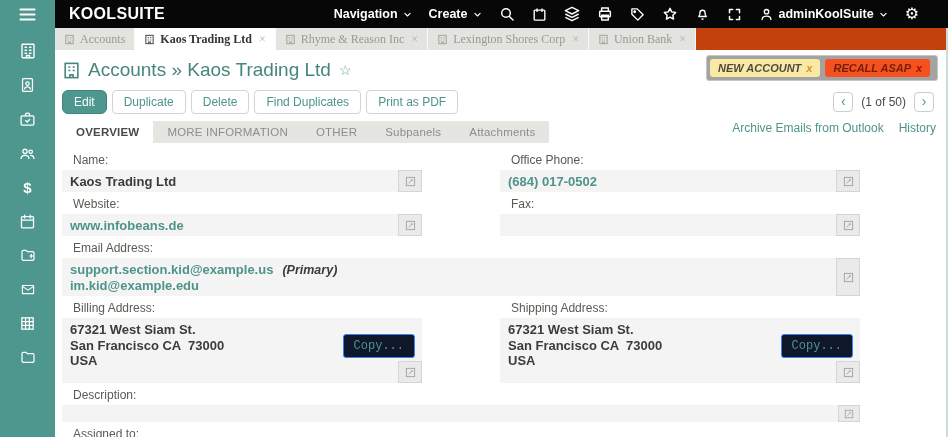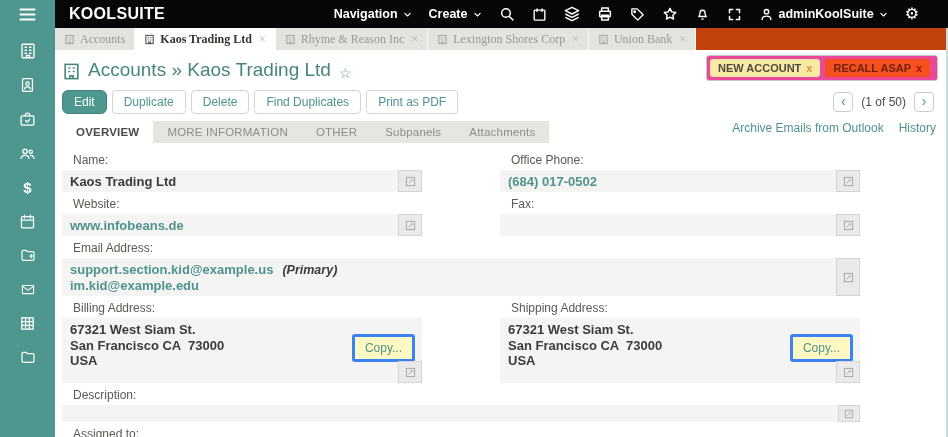--- a/index.html
+++ b/index.html
@@ -22,23 +22,23 @@
   
   .tabstrip{height:22px;background:#c2410c;display:flex;font-size:12px;flex:none;font-family:Liberation Serif, serif;}
   .rtab{display:flex;align-items:center;gap:5px;padding:0 9px;background:#e3e3df;color:#9a9a92;border-right:1px solid #fafaf8;cursor:pointer;white-space:nowrap;}
   .rtab .bic{color:#a9a9a1;display:flex;}
   .rtab.active{background:#fff;color:#33332f;font-weight:700;}
   .rtab.active .bic{color:#55554f;}
   .rtab .x{color:#b3b3ab;font-size:12px;margin-left:2px;font-weight:400;}
   
   .content{flex:1;padding:5px 8px 0 7px;background:#fff;}
   .hdr{display:flex;align-items:flex-start;}
-  .ptitle{display:flex;align-items:flex-end;gap:7px;color:#47867d;font-size:19px;margin-top:4px;white-space:nowrap;}
+  .ptitle{display:flex;align-items:center;gap:7px;color:#47867d;font-size:19px;margin-top:4px;white-space:nowrap;}
   .ptitle .star{font-size:14px;color:#6aa49c;margin-left:1px;cursor:pointer;}
-  .tagbox{margin-left:auto;width:224px;border:1px solid #c6c6c6;border-radius:3px;background:#ec4899;display:flex;gap:5px;padding:3px 3px;align-items:center;}
+  .tagbox{margin-left:auto;width:224px;border:1px solid #c6c6c6;border-radius:3px;background:#a3a3a3;display:flex;gap:5px;padding:3px 3px;align-items:center;font-style:italic;}
   .chip{display:flex;align-items:center;gap:5px;font-size:11px;font-weight:700;padding:3px 8px;border-radius:3px;white-space:nowrap;cursor:pointer;}
   .chip.yellow{background:#f9e9a4;color:#4e4a40;}
   .chip.yellow .cx{color:#df8f2d;}
   .chip.orange{background:#f4511e;color:#73200b;}
   .chip.orange .cx{color:#9e1300;}
   
   .actions{display:flex;align-items:center;margin-top:9px;}
   .btn{font-size:12px;padding:4px 11px;border-radius:4px;border:1px solid #d4d4d2;background:#fff;color:#4f948b;margin-right:5px;cursor:pointer;font-family:inherit;white-space:nowrap;}
   .btn.primary{background:#4d978f;border-color:#41847c;color:#fff;border-radius:6px;}
   .pager{margin-left:auto;display:flex;align-items:center;gap:8px;font-size:12px;color:#4a4a46;padding-right:4px;}
@@ -54,21 +54,21 @@
   .f-label{font-size:12px;color:#5d5953;margin:5px 0 3px 11px;}
   .fbox{position:relative;background:#f4f4f4;min-height:22px;display:flex;align-items:center;padding:0 32px 0 8px;font-size:13px;font-weight:700;color:#3b3b38;box-sizing:border-box;}
   .teal{color:#4f948b;}
   .span2{grid-column:1 / span 2;}
   .editbtn{position:absolute;right:0;top:0;bottom:0;width:24px;background:#eaeaea;border:1px solid #d5d5d5;display:flex;align-items:center;justify-content:center;color:#a2a2a2;cursor:pointer;box-sizing:border-box;}
   .fbox.email{height:38px;flex-direction:column;align-items:flex-start;justify-content:center;gap:1px;}
   .fbox.email .eline{display:flex;gap:9px;align-items:baseline;}
   .prim{color:#3b3b38;font-style:italic;font-weight:700;font-size:12.5px;}
   .fbox.addr{height:65px;flex-direction:column;align-items:flex-start;justify-content:flex-start;padding-top:4px;line-height:15.5px;}
   .fbox.addr .aline{white-space:pre-wrap;}
-  .copybtn{position:absolute;right:7px;top:16px;font-size:12px;color:#4f948b;background:#fef9c3;border:3px solid #3b82f6;border-radius:3px;padding:4px 10px;cursor:pointer;font-family:Liberation Sans, sans-serif;}
+  .copybtn{position:absolute;right:7px;top:16px;font-size:12px;color:#4f948b;background:#0f172a;border:1px solid #3b82f6;border-radius:3px;padding:4px 10px;cursor:pointer;font-family:Liberation Mono, monospace;}
   .addr .editbtn{top:auto;height:22px;bottom:0;}
   .fbox.slim{min-height:17px;height:17px;padding-right:28px;}
   .fbox.slim .editbtn{width:22px;}
 </style>
 </head>
 <body>
 
 <div class="topbar">
   <div class="burger">
     <span>

